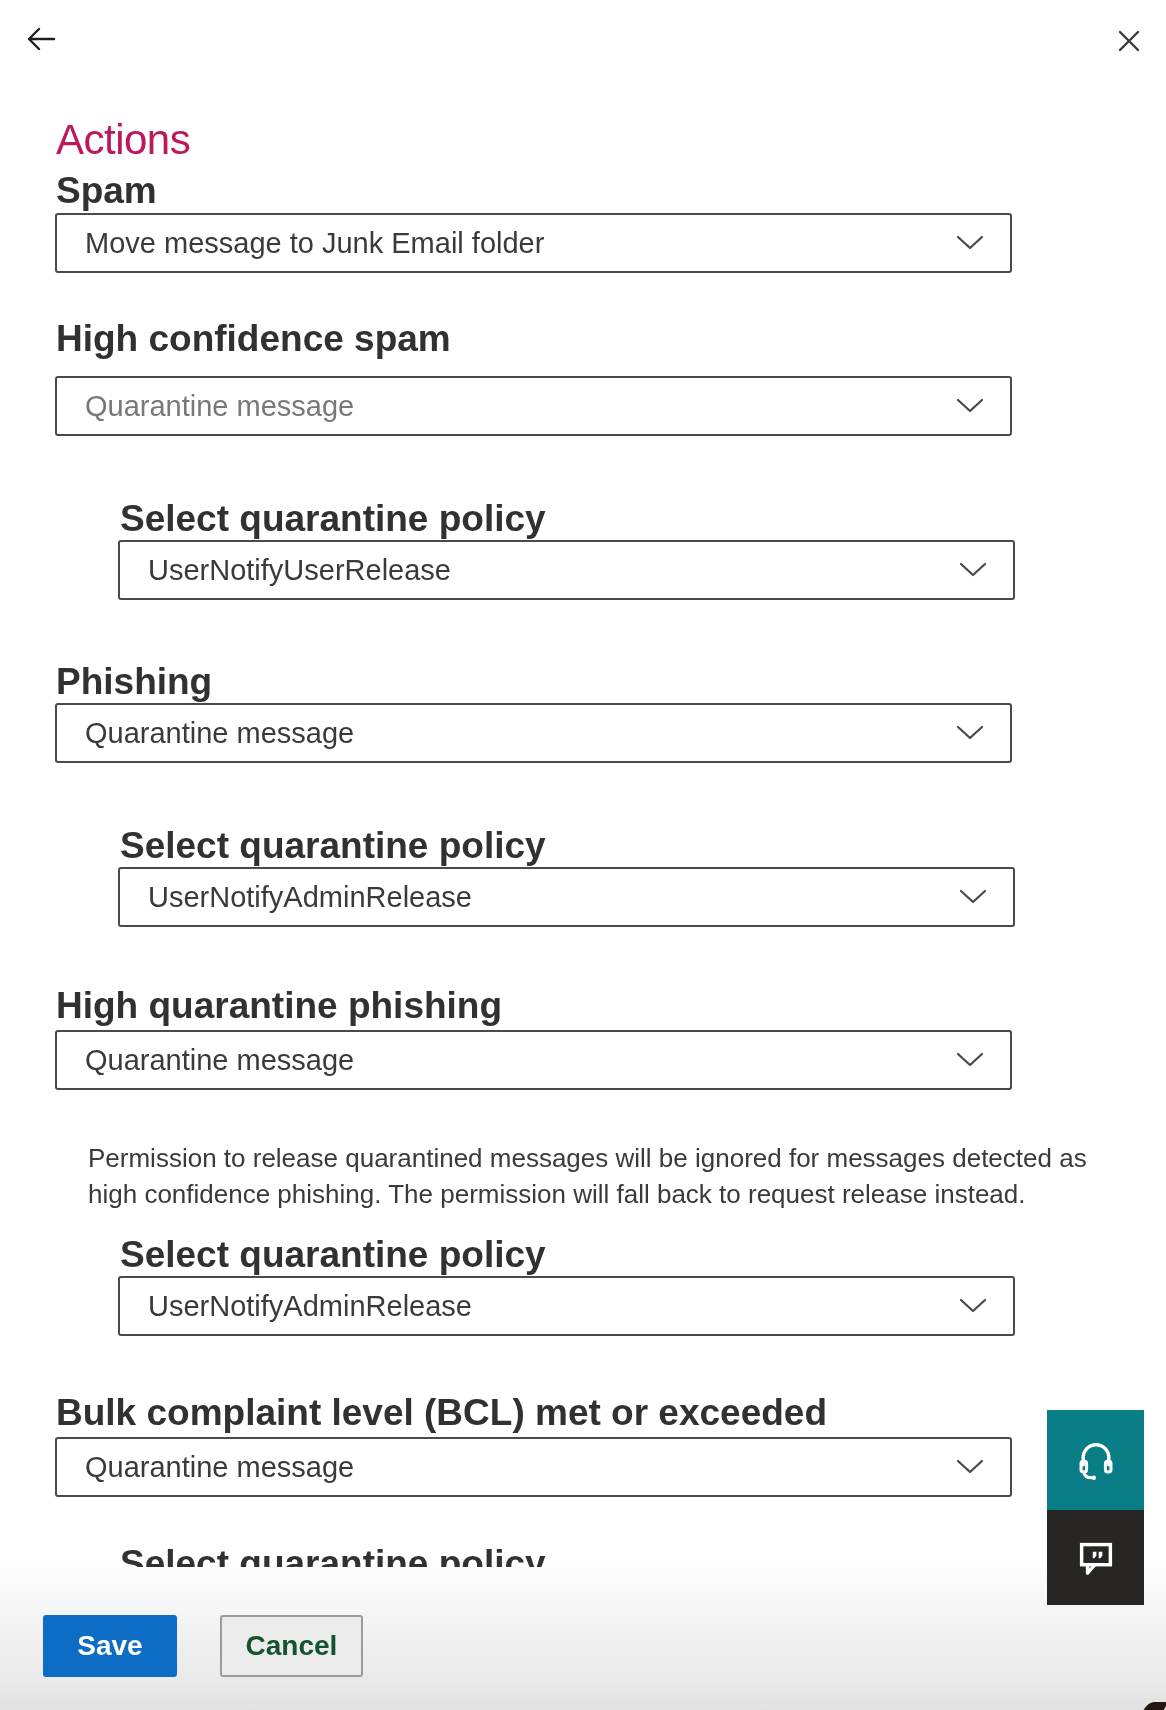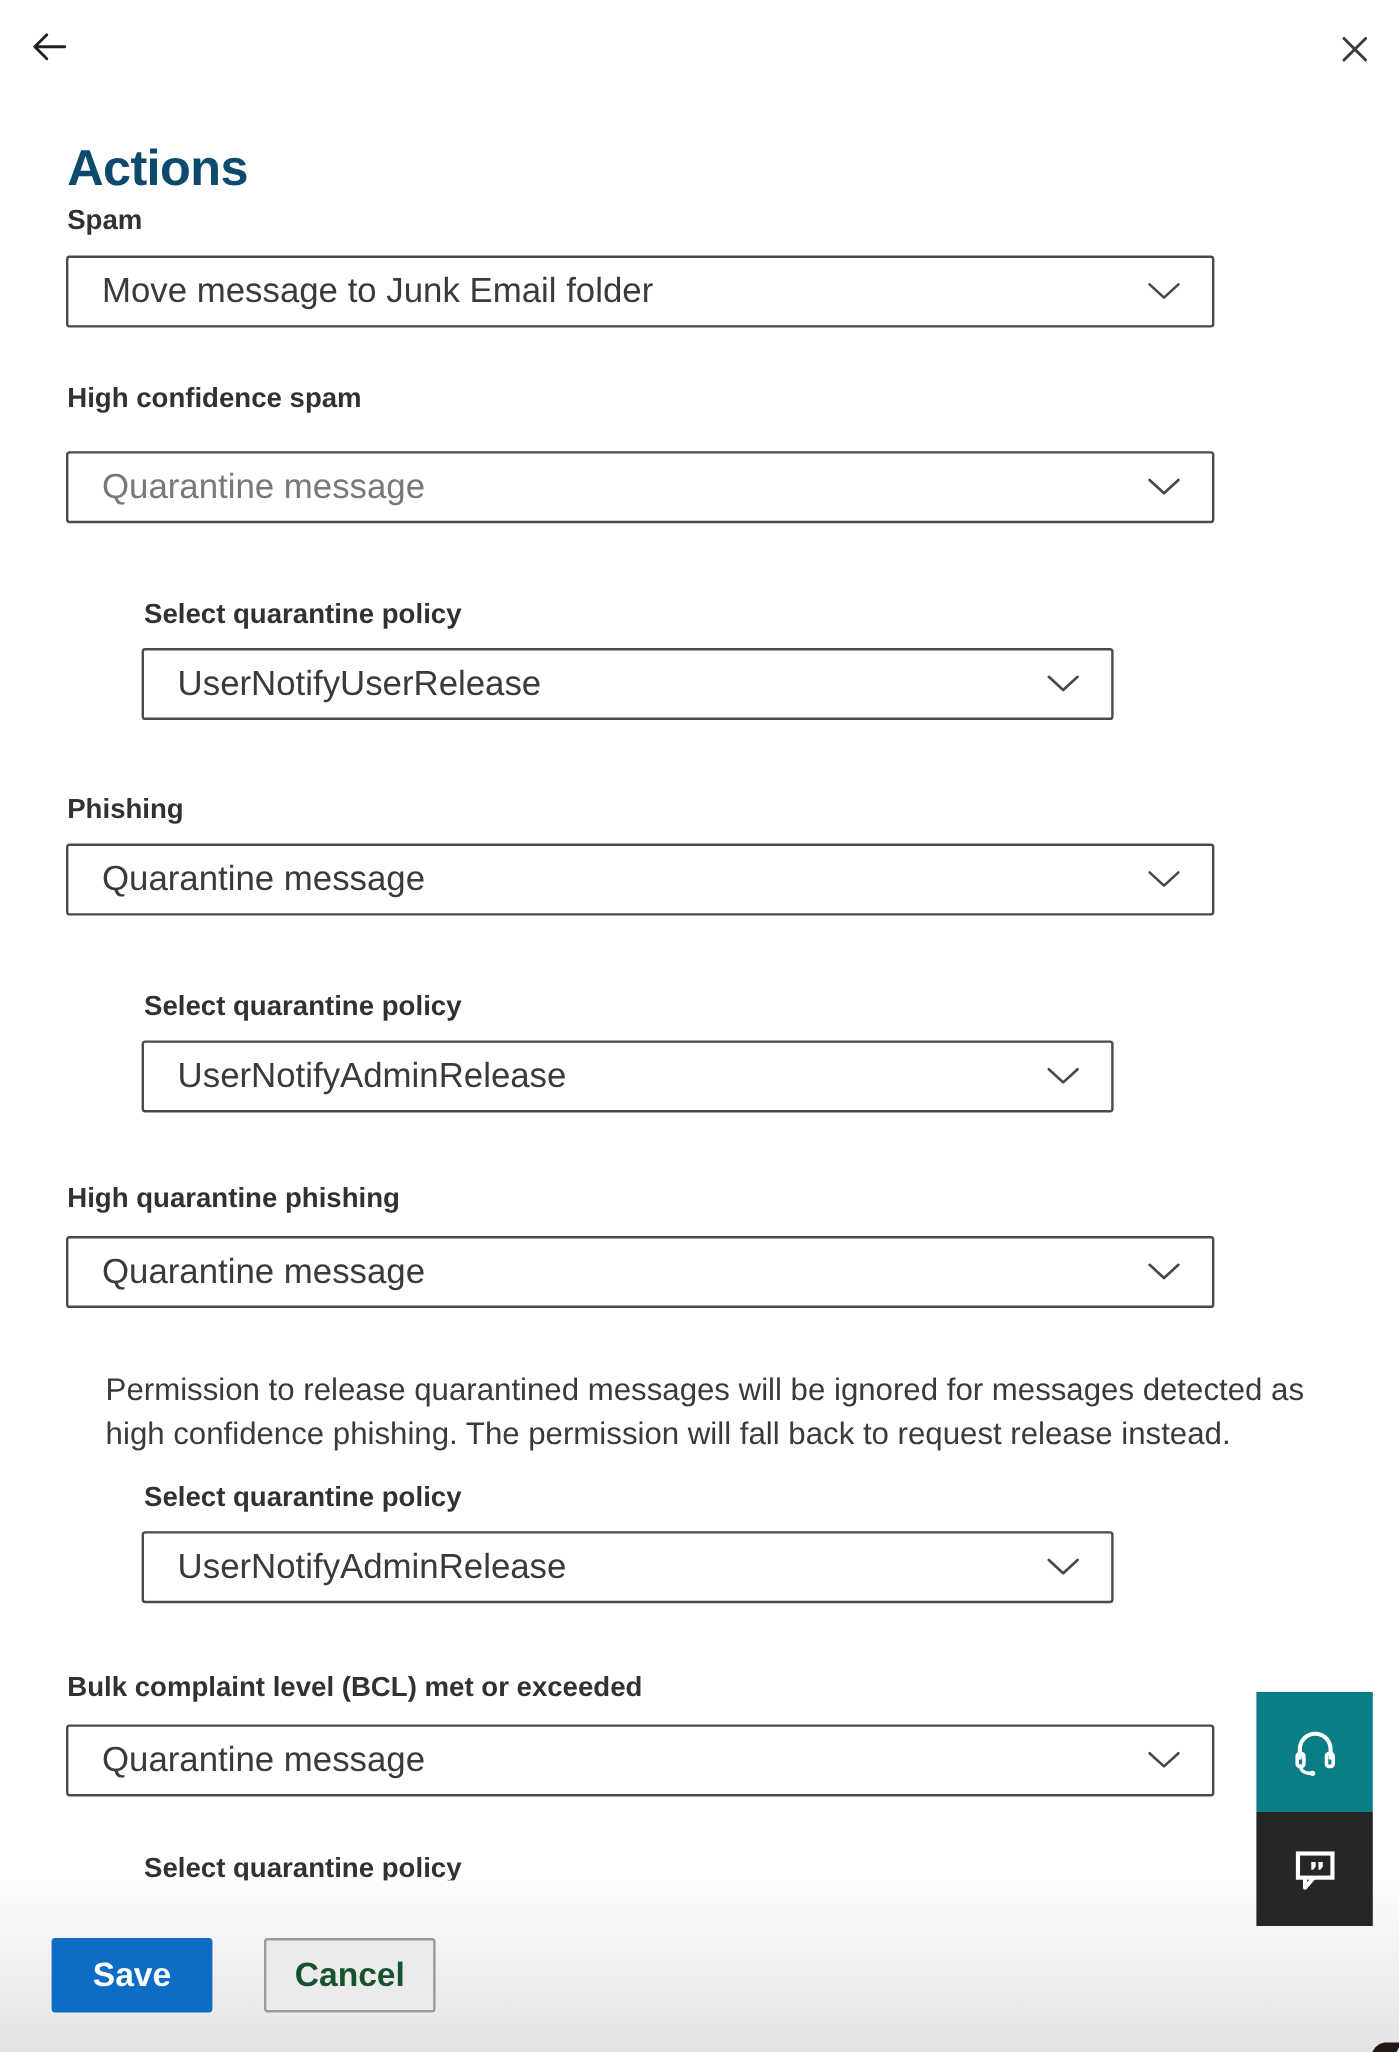--- a/index.html
+++ b/index.html
@@ -6,40 +6,40 @@
   body{
     width:1166px;height:1710px;position:relative;overflow:hidden;
     background:#ffffff;
     font-family:"Liberation Sans", sans-serif;
     color:#323130;
   }
   .abs{position:absolute;}
   .icon-btn{background:none;border:none;padding:0;cursor:pointer;line-height:0;}
   .title{
     left:56px;top:88px;
-    font-size:42px;font-weight:700;color:#0c4a6e;letter-spacing:-0.5px;
+    font-size:42px;font-weight:400;color:#be185d;letter-spacing:-0.5px;
   }
   .label{
-    font-size:23px;font-weight:700;color:#323130;white-space:nowrap;
+    font-size:37px;font-weight:700;color:#323130;white-space:nowrap;
   }
   .dd{
     height:60px;background:#fff;
     border:2px solid #4c4a48;border-radius:3px;
     box-sizing:border-box;
     display:flex;align-items:center;
     padding:0 64px 0 28px;
     cursor:pointer;
   }
   .dd-text{
     font-size:29px;color:#3b3a39;white-space:nowrap;overflow:hidden;
   }
   .dd.muted .dd-text{color:#7a7876;}
   .chev{position:absolute;right:26px;top:50%;transform:translateY(-50%);line-height:0;}
   .main-dd{left:55px;width:957px;}
-  .sub-dd{left:118px;width:810px;}
+  .sub-dd{left:118px;width:897px;}
   .main-label{left:56px;}
   .sub-label{left:120px;}
   .note{
     left:56px;top:1140px;width:1010px;
     font-size:26px;line-height:36px;color:#3b3a39;margin-left:32px;
   }
   .footer{
     left:0;top:1567px;width:1166px;height:143px;z-index:5;
     background:linear-gradient(180deg,#fdfdfd 0%,#f3f3f3 40%,#e9e9e9 80%,#e2e2e2 100%);
   }

